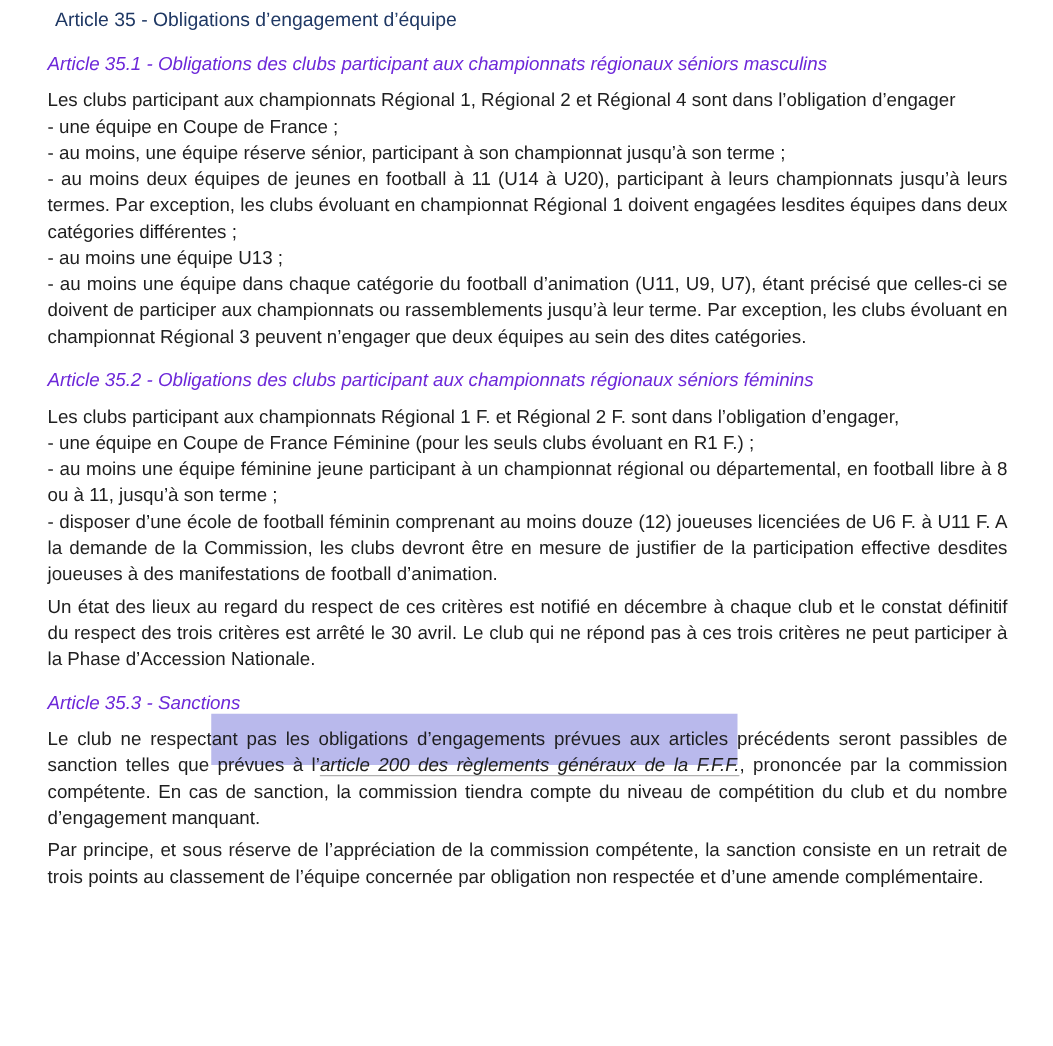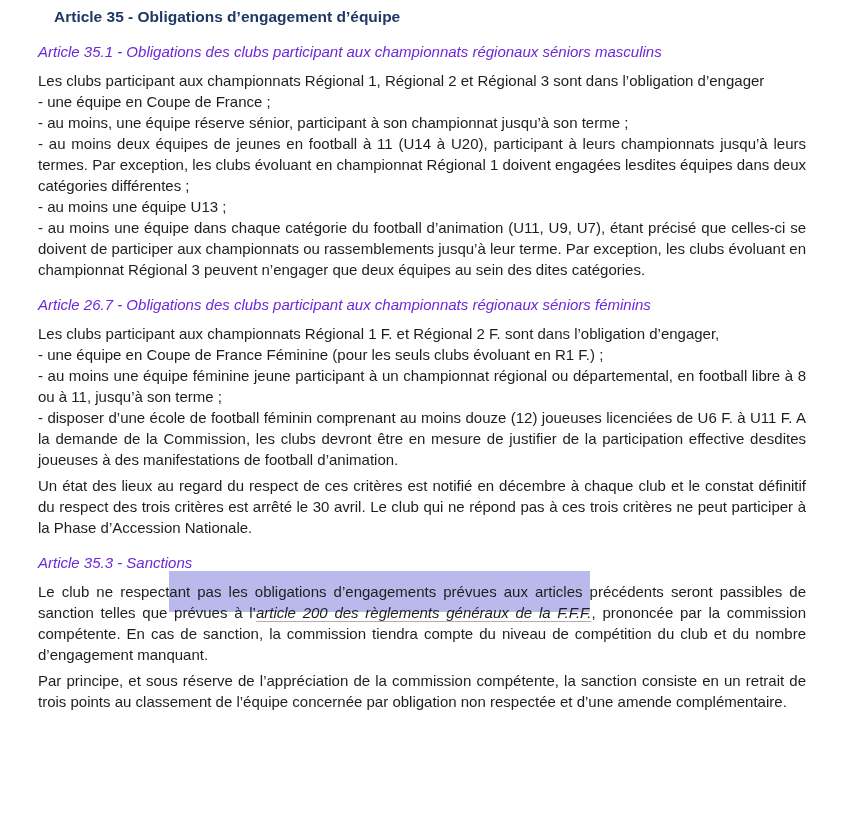--- a/index.html
+++ b/index.html
@@ -10,23 +10,23 @@
     background: #ffffff;
     overflow: hidden;
     padding: 6px 36px 0 38px;
     font-family: "Liberation Sans", sans-serif;
     font-size: 15px;
     line-height: 21px;
     color: #1e1e1e;
   }
   .doc-title {
     font-size: 15.5px;
-    font-weight: bold;
+    font-weight: normal;
     color: #1f3864;
-    margin: 0 0 14px 16px;
+    margin: 0 0 14px 6px;
     line-height: 21px;
   }
   .heading {
     font-size: 15px;
     font-weight: normal;
     font-style: italic;
     color: #6d28d9;
     margin: 14px 0 8px 0;
     line-height: 21px;
   }
@@ -49,27 +49,27 @@
     padding: 12px 0;
   }
 </style>
 </head>
 <body>
 
 <main>
   <h1 class="doc-title">Article 35 - Obligations d’engagement d’équipe</h1>
   <div>
       <h2 class="heading">Article 35.1 -  Obligations des clubs participant aux championnats régionaux séniors masculins</h2>
-      <p class="para"><span>Les clubs participant aux championnats Régional 1, Régional 2 et Régional 3 sont dans l’obligation d’engager</span></p>
+      <p class="para"><span>Les clubs participant aux championnats Régional 1, Régional 2 et Régional 4 sont dans l’obligation d’engager</span></p>
       <p class="para"><span>- une équipe en Coupe de France ;</span></p>
       <p class="para"><span>- au moins, une équipe réserve sénior, participant à son championnat jusqu’à son terme ;</span></p>
       <p class="para"><span>- au moins deux équipes de jeunes en football à 11 (U14 à U20), participant à leurs championnats jusqu’à leurs termes. Par exception, les clubs évoluant en championnat Régional 1 doivent engagées lesdites équipes dans deux catégories différentes ;</span></p>
       <p class="para"><span>- au moins une équipe U13 ;</span></p>
       <p class="para"><span>- au moins une équipe dans chaque catégorie du football d’animation (U11, U9, U7), étant précisé que celles-ci se doivent de participer aux championnats ou rassemblements jusqu’à leur terme. Par exception, les clubs évoluant en championnat Régional 3 peuvent n’engager que deux équipes au sein des dites catégories.</span></p>
-      <h2 class="heading">Article 26.7 -  Obligations des clubs participant aux championnats régionaux séniors féminins</h2>
+      <h2 class="heading">Article 35.2 -  Obligations des clubs participant aux championnats régionaux séniors féminins</h2>
       <p class="para"><span>Les clubs participant aux championnats Régional 1 F. et Régional 2 F. sont dans l’obligation d’engager,</span></p>
       <p class="para"><span>- une équipe en Coupe de France Féminine (pour les seuls clubs évoluant en R1 F.) ;</span></p>
       <p class="para"><span>- au moins une équipe féminine jeune participant à un championnat régional ou départemental, en football libre à 8 ou à 11, jusqu’à son terme ;</span></p>
       <p class="para"><span>- disposer d’une école de football féminin comprenant au moins douze (12) joueuses licenciées de U6 F. à U11 F. A la demande de la Commission, les clubs devront être en mesure de justifier de la participation effective desdites joueuses à des manifestations de football d’animation.</span></p>
       <p class="para spaced"><span>Un état des lieux au regard du respect de ces critères est notifié en décembre à chaque club et le constat définitif du respect des trois critères est arrêté le 30 avril. Le club qui ne répond pas à ces trois critères ne peut participer à la Phase d’Accession Nationale.</span></p>
       <h2 class="heading">Article 35.3 -  Sanctions</h2>
       <p class="para"><span>Le club ne respect</span><span class="highlight">ant pas les obligations d’engagements prévues aux articles </span><span>précédents seront passibles de sanction telles que prévues à l’</span><span class="italic underline">article 200 des règlements généraux de la F.F.F.</span><span>, prononcée par la commission compétente. En cas de sanction, la commission tiendra compte du niveau de compétition du club et du nombre d’engagement manquant.</span></p>
       <p class="para spaced"><span>Par principe, et sous réserve de l’appréciation de la commission compétente, la sanction consiste en un retrait de trois points au classement de l’équipe concernée par obligation non respectée et d’une amende complémentaire.</span></p>
     </div>
 </main>

